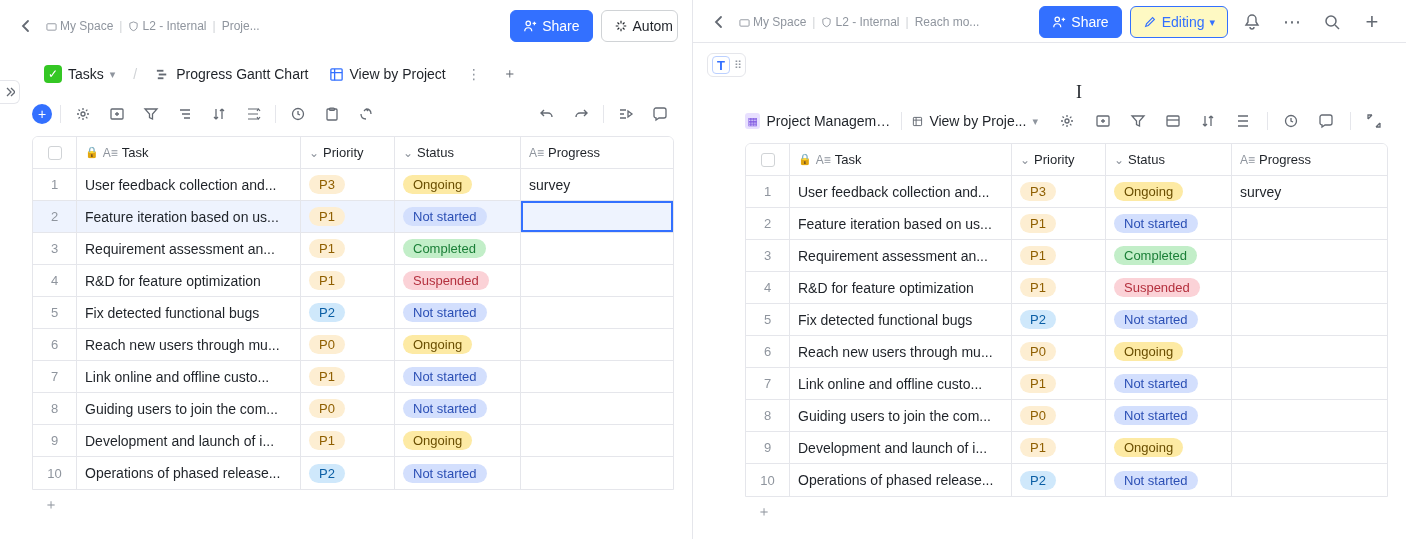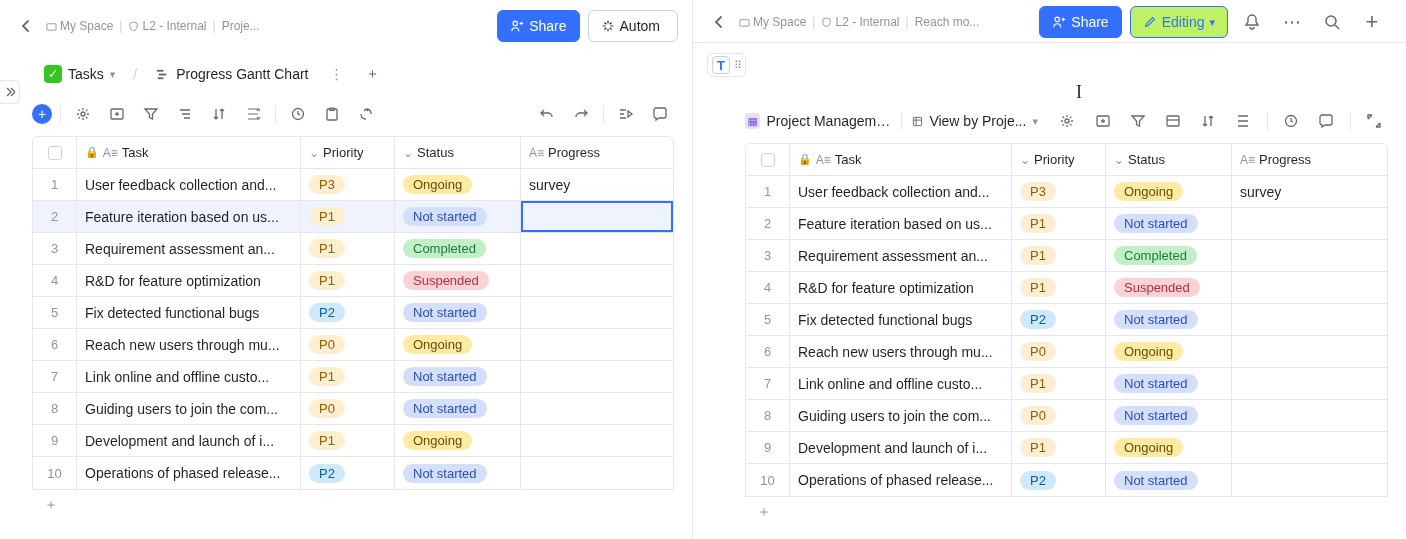--- a/index.html
+++ b/index.html
@@ -13,21 +13,21 @@
 .back-btn { width: 24px; height: 24px; display: flex; align-items: center; justify-content: center; cursor: pointer; color: #646a73; }
 .title-block { flex: 0 0 auto; display: flex; flex-direction: column; gap: 2px; margin-right: auto; min-width:0; }
 .title-row { display: flex; align-items: center; gap: 6px; }
 .title { font-size: 15px; font-weight: 500; white-space: nowrap; overflow:hidden; text-overflow:ellipsis;}
 .star { color: #8f959e; cursor: pointer; }
 .meta-row { display: flex; align-items: center; gap: 6px; font-size: 12px; color: #8f959e; }
 .meta-item { display: flex; align-items: center; gap: 3px; white-space: nowrap;}
 .meta-sep { color: #d0d3d6; }
 .hdr-btn { display: flex; align-items: center; gap: 5px; height: 32px; padding: 0 12px; border-radius: 6px; font-size: 14px; cursor: pointer; border: 1px solid #d0d3d6; background: #fff; color: #1f2329; white-space: nowrap; }
 .hdr-btn.primary { background: #3370ff; color: #fff; border-color: #3370ff; }
-.hdr-btn.outline-primary { border-color: #3370ff; color: #3370ff; background:#bef264;}
+.hdr-btn.outline-primary { border-color: #3370ff; color: #3370ff; background:#fef9c3;}
 .icon-btn { width: 32px; height: 32px; display: flex; align-items: center; justify-content: center; cursor: pointer; border-radius: 6px; color: #646a73; }
 
 
 .drawer-tab { position: absolute; left: 0; top: 80px; width: 20px; height: 24px; border: 1px solid #e5e6eb; border-left: none; border-radius: 0 6px 6px 0; display:flex; align-items:center; justify-content:center; cursor:pointer; background:#fff; color:#646a73; }
 
 
 .tabs-row { display: flex; align-items: center; gap: 8px; padding: 14px 18px 8px 38px; }
 .tab-item { display: flex; align-items: center; gap: 6px; padding: 4px 6px; border-radius: 6px; cursor: pointer; color:#1f2329; }
 .tab-check { width:18px; height:18px; background:#34c724; border-radius:4px; display:flex; align-items:center; justify-content:center; color:#fff; font-size:12px;}
 .tab-sep { color:#d0d3d6; margin: 0 4px;}
@@ -115,21 +115,21 @@
         <span class="meta-item">Proje...</span>
       </div>
     </div>
     <button class="hdr-btn primary">
       <svg width="14" height="14" viewBox="0 0 16 16">
           <circle cx="6" cy="5" r="2.5" stroke="#fff" fill="none" stroke-width="1.4"></circle>
           <path d="M2 14c0-2.5 2-4 4-4s4 1.5 4 4M11 5h4M13 3v4" stroke="#fff" fill="none" stroke-width="1.4"></path>
         </svg>
       <span>Share</span>
     </button>
-    <button class="hdr-btn" style="padding-right:17px;">
+    <button class="hdr-btn" style="padding-right:4px;">
       <svg width="14" height="14" viewBox="0 0 16 16">
           <path d="M8 2v3M8 11v3M2 8h3M11 8h3M4 4l2 2M10 10l2 2M4 12l2-2M10 6l2-2" stroke="currentColor" stroke-width="1.3"></path>
         </svg>
       <span>Autom</span>
     </button>
   </div>
 
   <div class="tabs-row">
     <div class="tab-item">
       <span class="tab-check">✓</span>
@@ -137,20 +137,27 @@
       <span class="chev">▾</span>
     </div>
     <span class="tab-sep">/</span>
     <div class="tab-item">
       <svg width="15" height="15" viewBox="0 0 16 16" style="color:#646a73;">
           <rect x="2" y="3" width="7" height="2" fill="currentColor"></rect>
           <rect x="4" y="7" width="8" height="2" fill="currentColor"></rect>
           <rect x="3" y="11" width="6" height="2" fill="currentColor"></rect>
         </svg>
       <span>Progress Gantt Chart</span>
+    </div>
+    <div class="tab-item">
+      <svg width="15" height="15" viewBox="0 0 16 16" style="color:#3370ff;">
+          <rect x="2" y="2" width="12" height="12" rx="1" stroke="currentColor" fill="none" stroke-width="1.4"></rect>
+          <path d="M2 6h12M6 2v12" stroke="currentColor" stroke-width="1.4"></path>
+        </svg>
+      <span>View by Project</span>
     </div>
     <div class="add-tab" style="color:#8f959e;">⋮</div>
     <div class="add-tab">＋</div>
   </div>
 
   <div class="toolbar">
     <div class="add-circle">+</div>
     <div class="tb-sep"></div>
     <div class="tb-btn">
         <svg width="16" height="16" viewBox="0 0 16 16">

